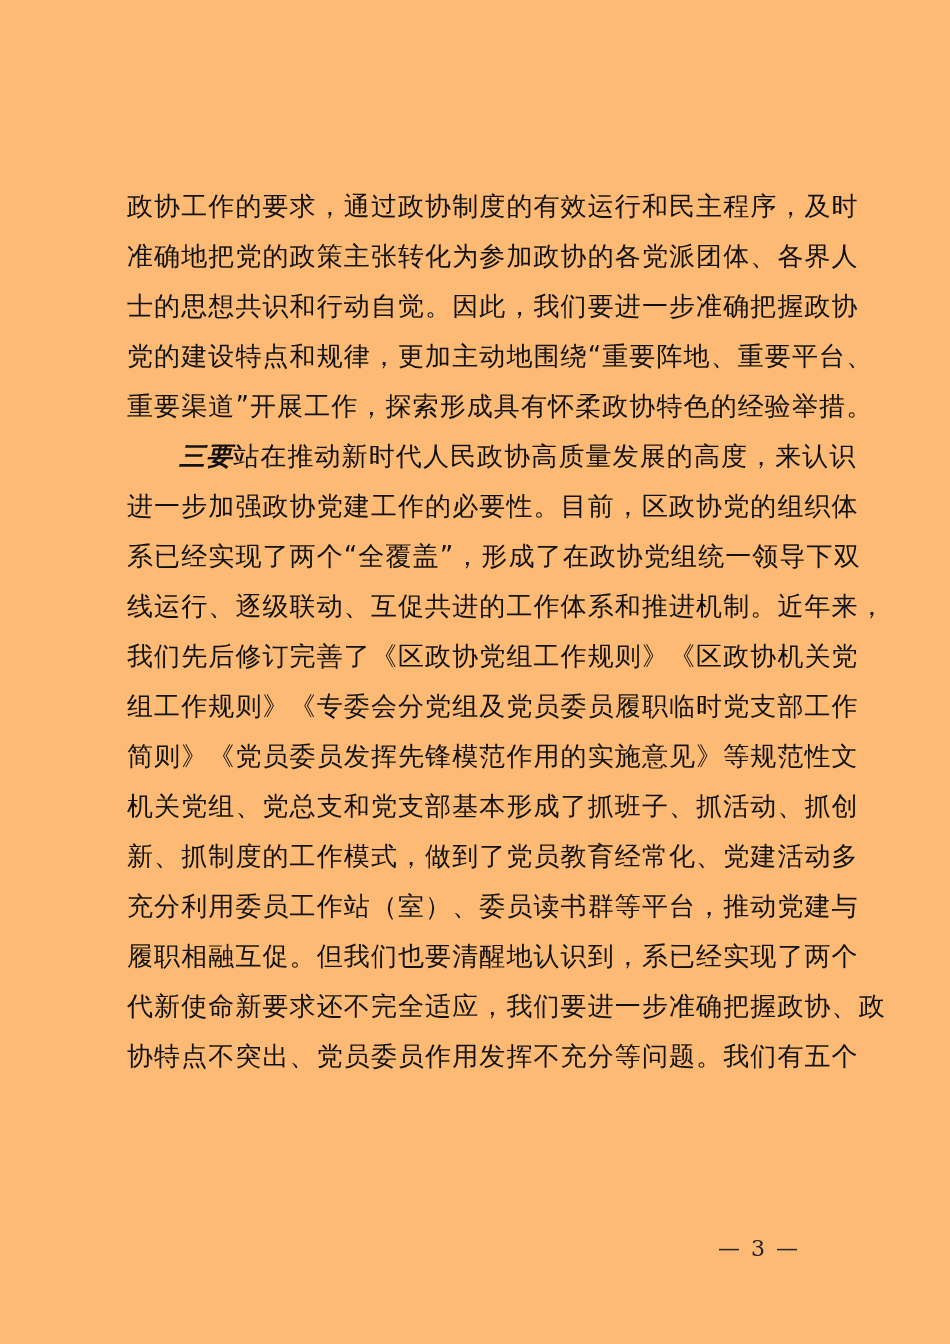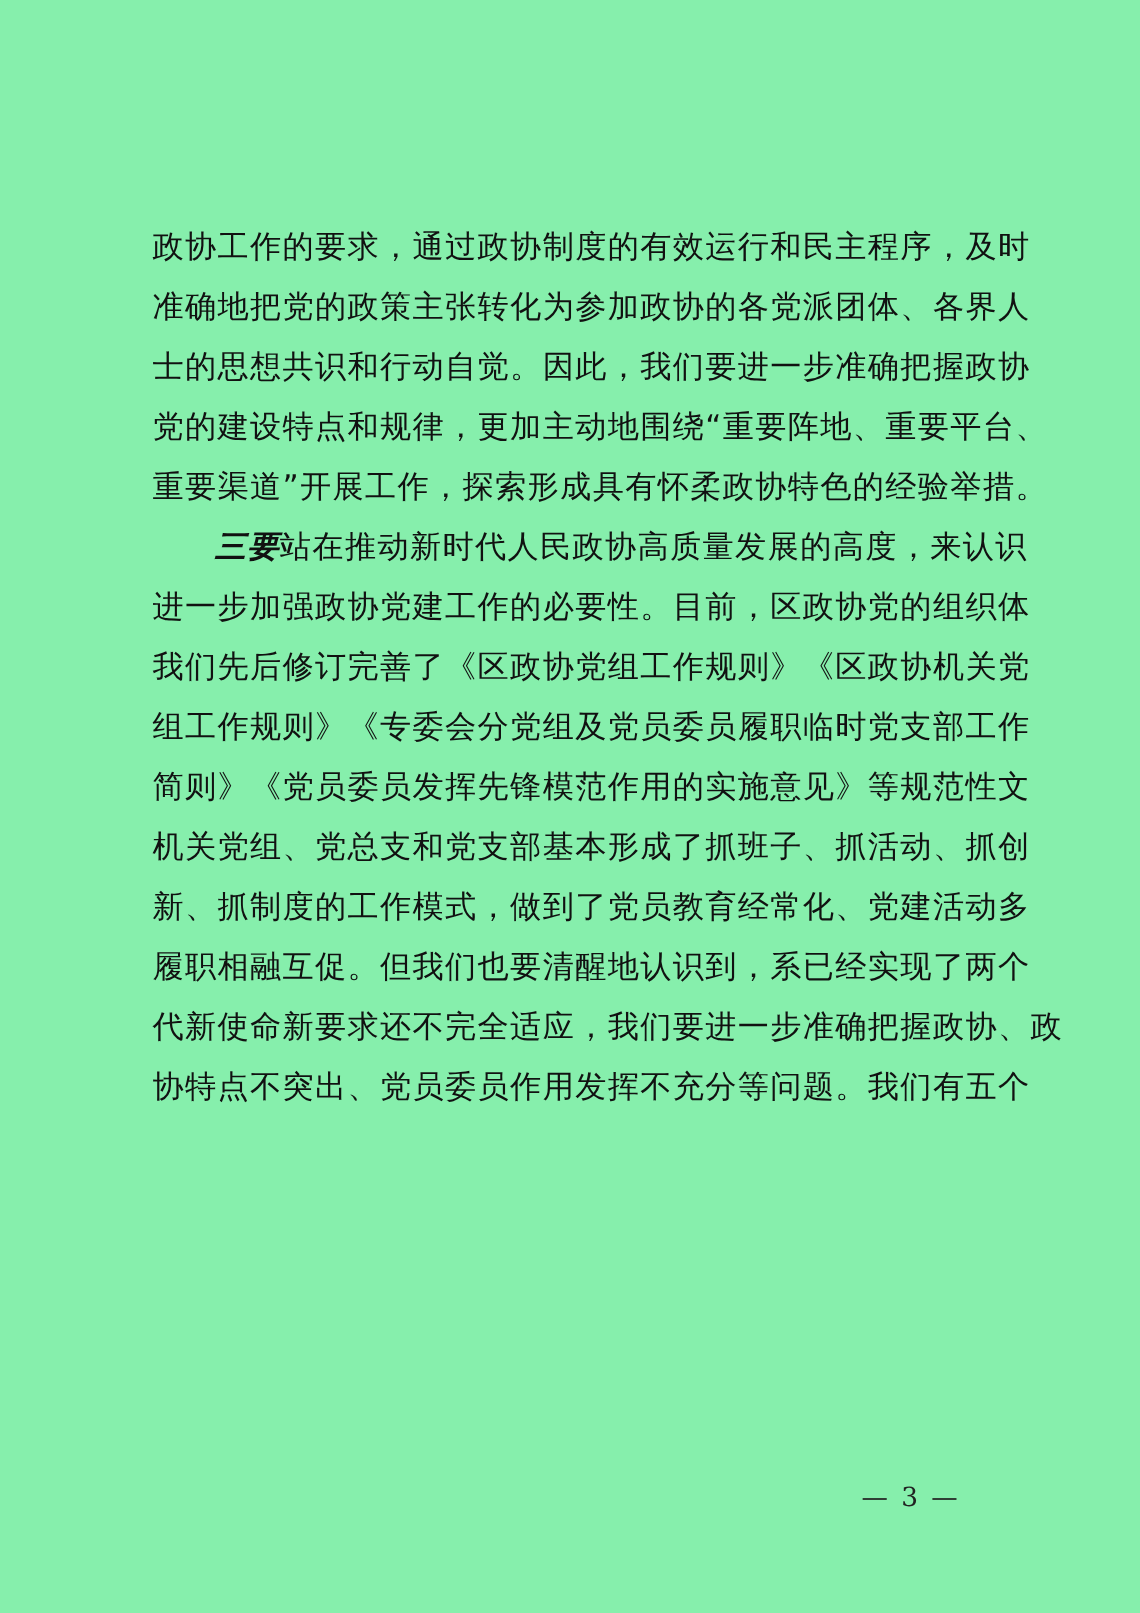--- a/index.html
+++ b/index.html
@@ -14,21 +14,21 @@
       overflow: hidden;
       font-family: "DejaVu Sans", sans-serif;
       color: #111111;
     }
     .page {
       position: absolute;
       left: 0;
       top: 0;
       width: 950px;
       height: 1344px;
-      background: #86efac;
+      background: #fdba74;
     }
     .body-text {
       position: absolute;
       left: 127px;
       top: 181px;
       width: 706px;
     }
     .line {
       height: 50px;
       line-height: 50px;
@@ -70,25 +70,28 @@
       <div class="line">政协工作的要求，通过政协制度的有效运行和民主程序，及时</div>
       <div class="line">准确地把党的政策主张转化为参加政协的各党派团体、各界人</div>
       <div class="line">士的思想共识和行动自觉。因此，我们要进一步准确把握政协</div>
       <div class="line">党的建设特点和规律，更加主动地围绕“重要阵地、重要平台、</div>
       <div class="line last">重要渠道”开展工作，探索形成具有怀柔政协特色的经验举措。</div>
     </div>
 
     <div>
       <div class="line indent"><span class="bold">三要</span><span>站在推动新时代人民政协高质量发展的高度，来认识</span></div>
       <div class="line">进一步加强政协党建工作的必要性。目前，区政协党的组织体</div>
+      <div class="line">系已经实现了两个“全覆盖”，形成了在政协党组统一领导下双</div>
+      <div class="line">线运行、逐级联动、互促共进的工作体系和推进机制。近年来，</div>
       <div class="line">我们先后修订完善了《区政协党组工作规则》《区政协机关党</div>
       <div class="line">组工作规则》《专委会分党组及党员委员履职临时党支部工作</div>
       <div class="line">简则》《党员委员发挥先锋模范作用的实施意见》等规范性文</div>
       <div class="line">机关党组、党总支和党支部基本形成了抓班子、抓活动、抓创</div>
       <div class="line">新、抓制度的工作模式，做到了党员教育经常化、党建活动多</div>
+      <div class="line">充分利用委员工作站（室）、委员读书群等平台，推动党建与</div>
       <div class="line">履职相融互促。但我们也要清醒地认识到，系已经实现了两个</div>
       <div class="line">代新使命新要求还不完全适应，我们要进一步准确把握政协、政</div>
       <div class="line">协特点不突出、党员委员作用发挥不充分等问题。我们有五个</div>
     </div>
   </div>
 
   <div class="page-number">— 3 —</div>
 </div>
 
 </body></html>

